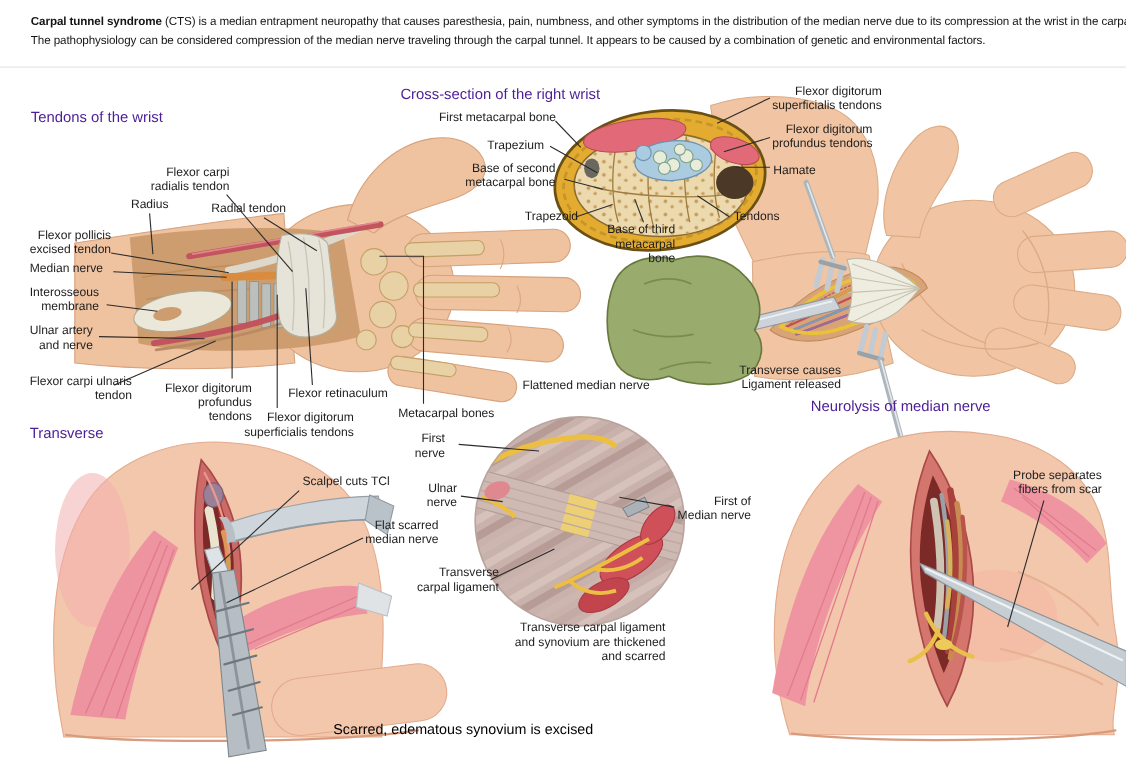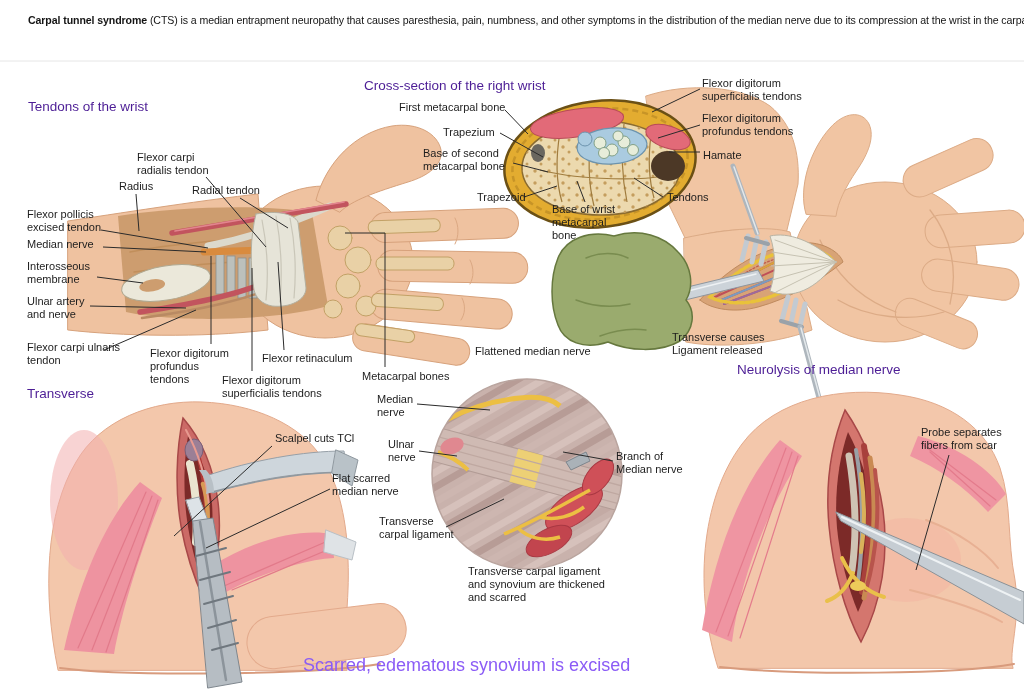--- a/index.html
+++ b/index.html
@@ -2,22 +2,22 @@
 <html><head>
 <meta charset="utf-8">
 <style>
   html,body{margin:0;padding:0;background:#fff;}
   .stage{position:relative;width:1024px;height:689px;background:#ffffff;overflow:hidden;
          font-family:"Liberation Sans",sans-serif;color:#1d1d1d;}
   svg.canvas{position:absolute;left:0;top:0;}
   .hdr{position:absolute;left:28px;white-space:nowrap;font-size:10.6px;letter-spacing:-0.1px;color:#141414;}
   .hdr b{font-weight:bold;}
   .title{position:absolute;font-size:13.5px;color:#4c1d95;white-space:pre-line;}
-  .lbl{position:absolute;font-size:11px;line-height:1.18;white-space:pre-line;color:#1d1d1d;}
-  .cap{position:absolute;font-size:18px;color:#8b5cf6;white-space:nowrap;}
+  .lbl{position:absolute;font-size:11px;line-height:1.18;white-space:pre-line;color:#1d1d1d;text-align:right;}
+  .cap{position:absolute;font-size:13px;color:#000000;white-space:nowrap;}
 </style>
 </head>
 <body>
 
 <div class="stage">
 
 <svg class="canvas" width="1024" height="689" viewBox="0 0 1024 689">
   <defs>
     <pattern id="spk" width="14" height="12" patternUnits="userSpaceOnUse">
       <circle cx="3" cy="3" r="1.7" fill="#c49e5e"></circle>
@@ -252,20 +252,21 @@
     <line x1="330" y1="489" x2="206" y2="548"></line>
     <line x1="417" y1="404" x2="490" y2="410"></line>
     <line x1="419" y1="451" x2="457" y2="456"></line>
     <line x1="446" y1="527" x2="504" y2="499"></line>
     <line x1="613" y1="461" x2="563" y2="452"></line>
     <line x1="949" y1="455" x2="916" y2="570"></line>
   </g>
 </svg>
 
 <div class="hdr" style="top:14px"><b>Carpal tunnel syndrome</b><span> (CTS) is a median entrapment neuropathy that causes paresthesia, pain, numbness, and other symptoms in the distribution of the median nerve due to its compression at the wrist in the carpal tunnel.</span></div>
+<div class="hdr" style="top:31px">The pathophysiology can be considered compression of the median nerve traveling through the carpal tunnel. It appears to be caused by a combination of genetic and environmental factors.</div>
 
 <div class="title" style="left:28px;top:99px">Tendons of the wrist</div>
 <div class="title" style="left:364px;top:78px">Cross-section of the right wrist</div>
 <div class="title" style="left:27px;top:386px">Transverse</div>
 <div class="title" style="left:737px;top:362px">Neurolysis of median nerve</div>
 <div class="cap" style="left:303px;top:655px">Scarred, edematous synovium is excised</div>
 
 <div class="lbl" style="left:137px;top:151px">Flexor carpi
 radialis tendon</div>
 <div class="lbl" style="left:119px;top:180px">Radius</div>
@@ -285,45 +286,45 @@
 <div class="lbl" style="left:222px;top:374px">Flexor digitorum
 superficialis tendons</div>
 <div class="lbl" style="left:262px;top:352px">Flexor retinaculum</div>
 <div class="lbl" style="left:362px;top:370px">Metacarpal bones</div>
 
 <div class="lbl" style="left:399px;top:101px">First metacarpal bone</div>
 <div class="lbl" style="left:443px;top:126px">Trapezium</div>
 <div class="lbl" style="left:423px;top:147px">Base of second
 metacarpal bone</div>
 <div class="lbl" style="left:477px;top:191px">Trapezoid</div>
-<div class="lbl" style="left:552px;top:203px">Base of wrist
+<div class="lbl" style="left:552px;top:203px">Base of third
 metacarpal
 bone</div>
 <div class="lbl" style="left:702px;top:77px">Flexor digitorum
 superficialis tendons</div>
 <div class="lbl" style="left:702px;top:112px">Flexor digitorum
 profundus tendons</div>
 <div class="lbl" style="left:703px;top:149px">Hamate</div>
 <div class="lbl" style="left:667px;top:191px">Tendons</div>
 
 <div class="lbl" style="left:475px;top:345px">Flattened median nerve</div>
 <div class="lbl" style="left:672px;top:331px">Transverse causes
 Ligament released</div>
 
 <div class="lbl" style="left:275px;top:432px">Scalpel cuts TCl</div>
 <div class="lbl" style="left:332px;top:472px">Flat scarred
 median nerve</div>
 
-<div class="lbl" style="left:377px;top:393px">Median
+<div class="lbl" style="left:377px;top:393px">First
 nerve</div>
 <div class="lbl" style="left:388px;top:438px">Ulnar
 nerve</div>
 <div class="lbl" style="left:379px;top:515px">Transverse
 carpal ligament</div>
-<div class="lbl" style="left:616px;top:450px">Branch of
+<div class="lbl" style="left:616px;top:450px">First of
 Median nerve</div>
 <div class="lbl" style="left:468px;top:565px">Transverse carpal ligament
 and synovium are thickened
 and scarred</div>
 
 <div class="lbl" style="left:921px;top:426px">Probe separates
 fibers from scar</div>
 
 </div>
 

